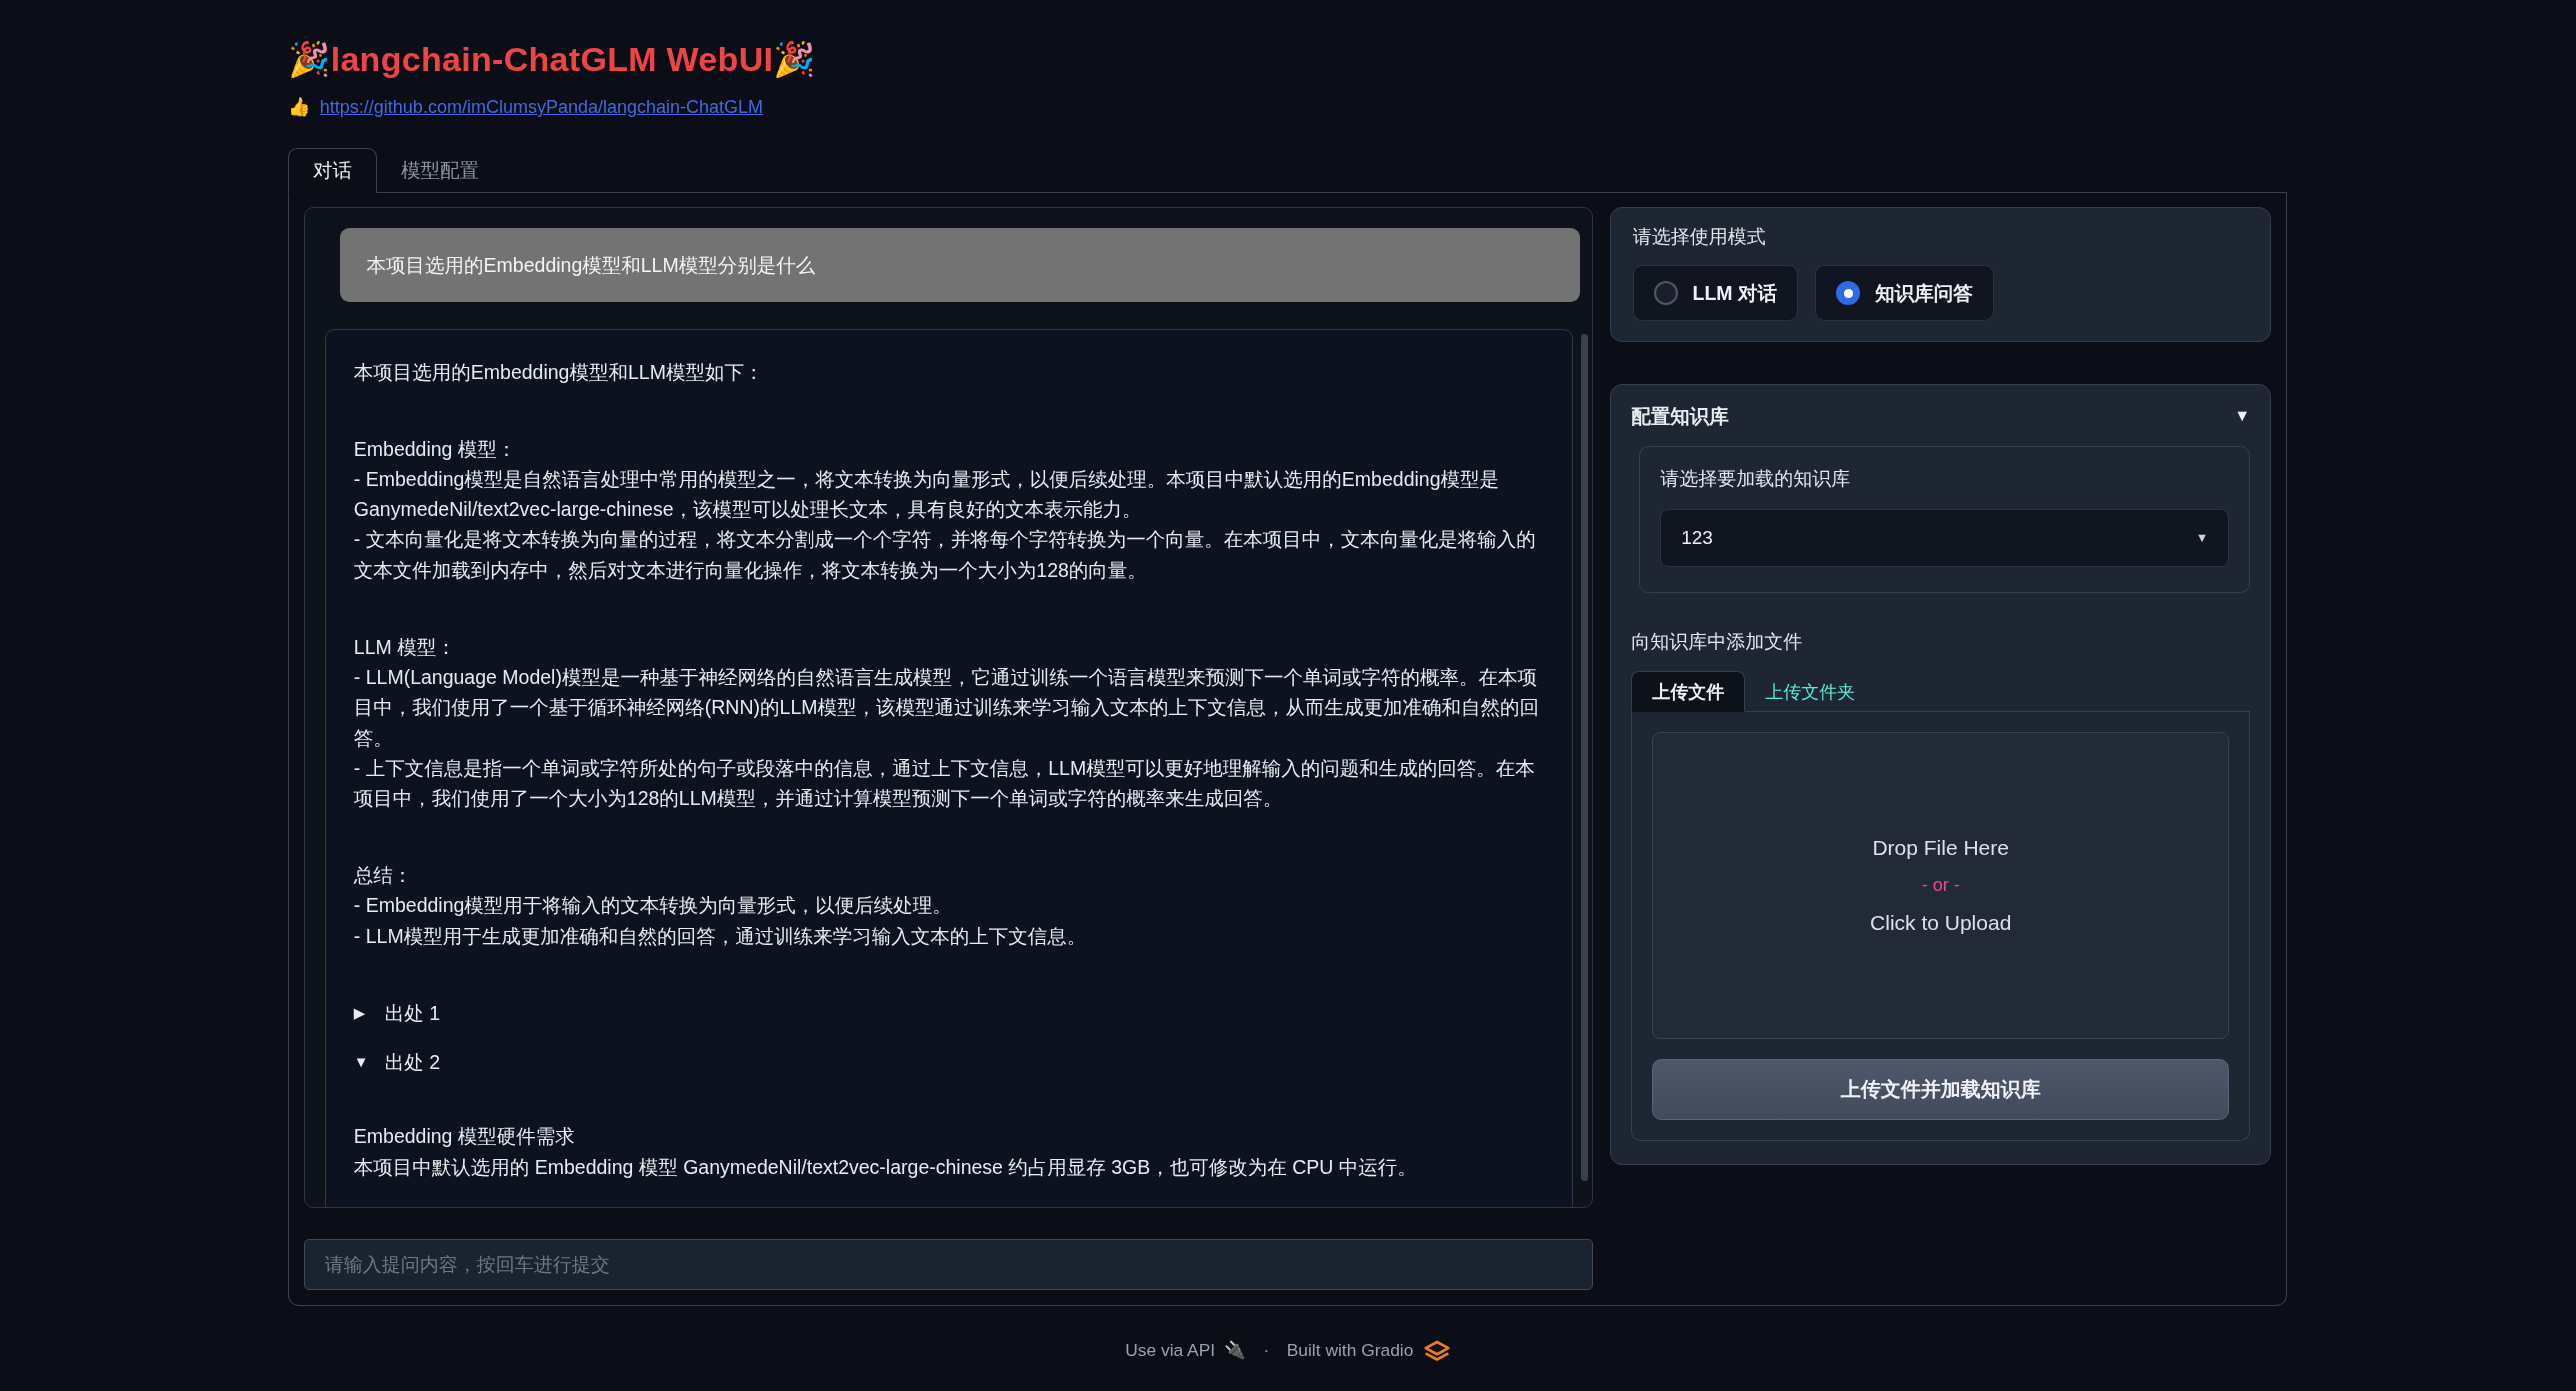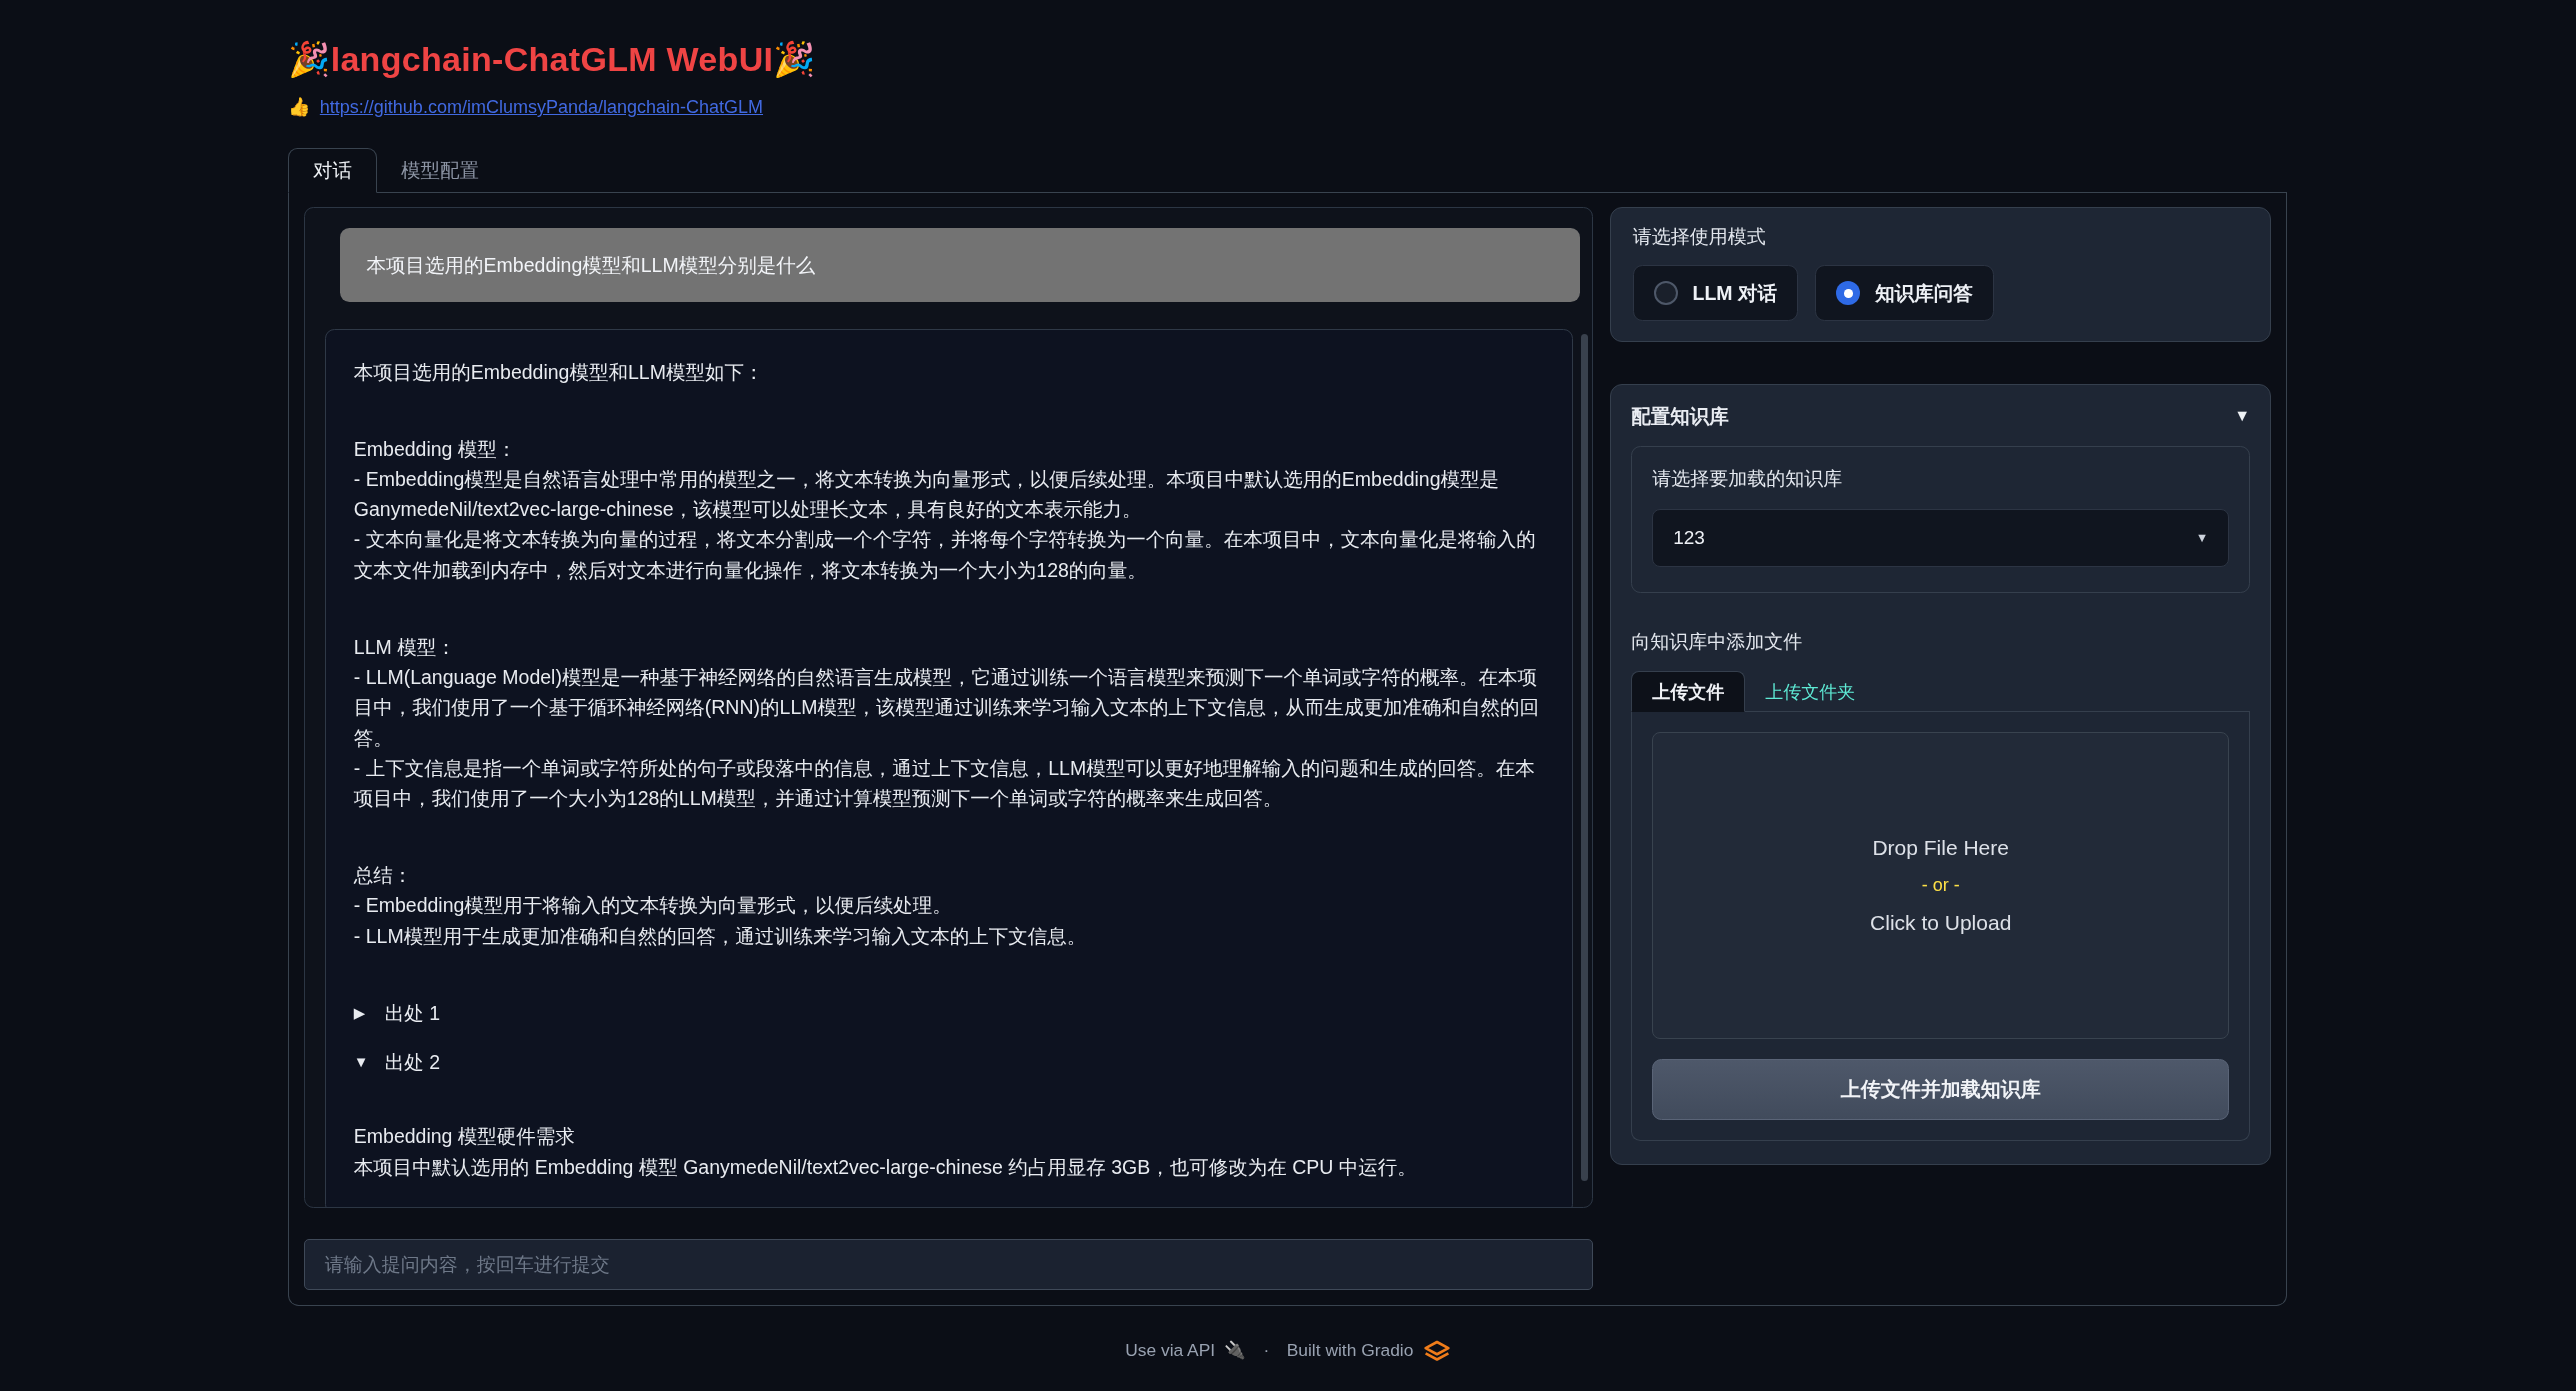--- a/index.html
+++ b/index.html
@@ -48,35 +48,35 @@
         border-radius:9.4px;padding:0 20px;height:54px;font-size:19.5px;color:#eef1f6;font-weight:600;cursor:pointer;}
   .radio{width:24px;height:24px;border-radius:50%;flex:none;}
   .radio.off{border:2px solid #4e5869;background:#1a202b;box-sizing:border-box;}
   .radio.on{background:#2e6ae6;position:relative;}
   .radio.on::after{content:"";position:absolute;inset:0;margin:auto;width:8.7px;height:8.7px;border-radius:50%;background:#fff;}
 
   .kb-block{margin-top:42px;padding:17.4px 20px 23px;}
   .kb-header{display:flex;justify-content:space-between;align-items:center;}
   .kb-title{font-size:19.5px;font-weight:700;color:#e9ecf2;}
   .kb-caret{font-size:16px;color:#eef1f5;cursor:pointer;}
-  .subbox{margin-top:16px;border:1.3px solid #353f4d;border-radius:9.4px;padding:19px 20px 25.5px;}
+  .subbox{margin-top:16px;border:1.3px solid #353f4d;border-radius:9.4px;padding:19px 20px 25.5px;margin-left:8px;}
   .dropdown{margin-top:17.4px;height:56px;background:#10151f;border:1.3px solid #2c3443;border-radius:8px;
             display:flex;align-items:center;justify-content:space-between;padding:0 20px;
             font-size:19px;color:#eef1f6;cursor:pointer;}
   .dd-caret{font-size:12.7px;color:#cdd3dd;}
   .add-label{margin-top:36px;}
   .uptabs{display:flex;align-items:flex-end;border-bottom:1.3px solid #353f4d;margin-top:16px;}
   .uptab{font-size:18px;color:#5eead4;padding:0 20px;height:39px;display:flex;align-items:center;cursor:pointer;}
   .uptab.active{border:1.3px solid #353f4d;border-bottom:1.3px solid #0d1119;margin-bottom:-1.3px;
                 border-radius:8px 8px 0 0;background:#0d1119;color:#f0f2f6;font-weight:700;}
   .uppanel{border:1.3px solid #353f4d;border-top:none;border-radius:0 0 9.4px 9.4px;padding:20px;}
   .droparea{height:305px;background:#222a38;border:1.3px solid #39434f;border-radius:8px;
             display:flex;flex-direction:column;align-items:center;justify-content:center;gap:14.8px;cursor:pointer;}
   .drop-main{font-size:21px;color:#dde1e8;}
-  .drop-or{font-size:18px;color:#fde047;}
+  .drop-or{font-size:18px;color:#ec4899;}
   .upload-btn{margin-top:20px;height:59px;border-radius:9.4px;border:1.3px solid #5a6477;
               background:linear-gradient(180deg,#4e586a,#414b5c);display:flex;align-items:center;justify-content:center;
               font-size:20px;font-weight:600;color:#f1f3f7;cursor:pointer;}
 
   
   .footer{position:absolute;left:0;width:100%;top:1340px;display:flex;justify-content:center;align-items:center;
           gap:10.7px;font-size:17.4px;color:#99a2b1;}
   .footer .sep{color:#99a2b1;padding:0 6.7px;}
   .footer a{color:#99a2b1;text-decoration:none;display:flex;align-items:center;gap:9.4px;}
 </style>

